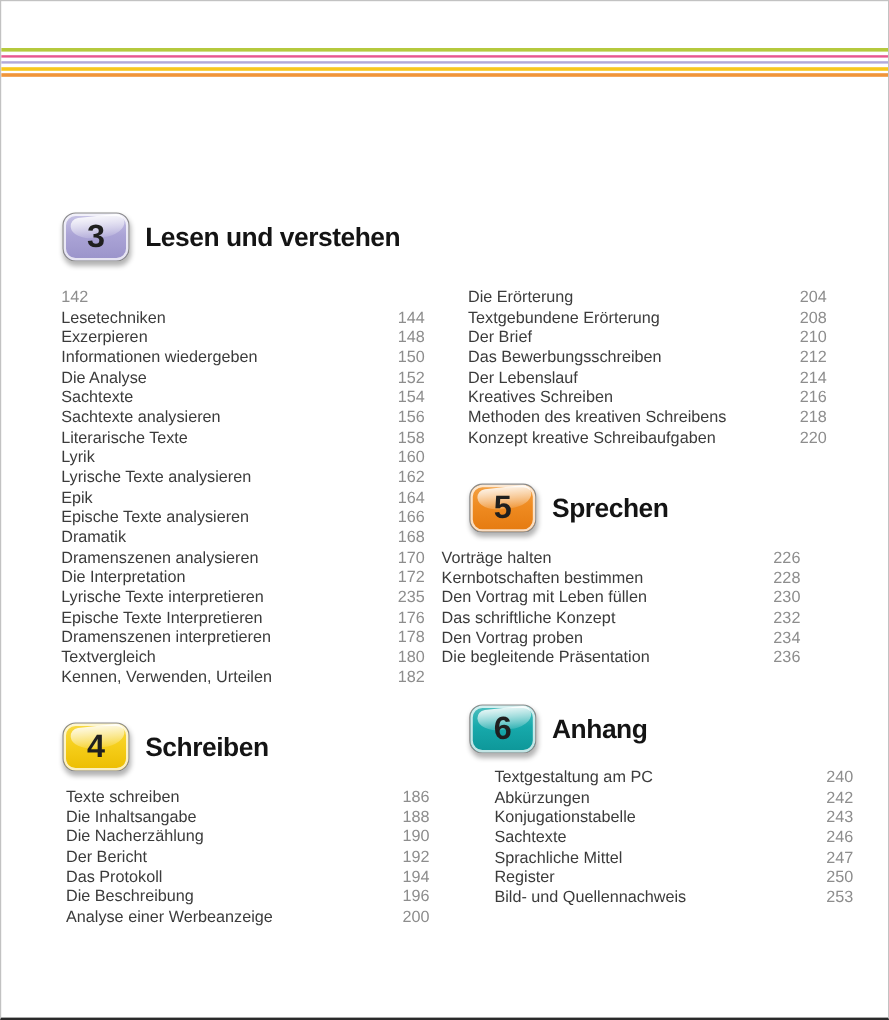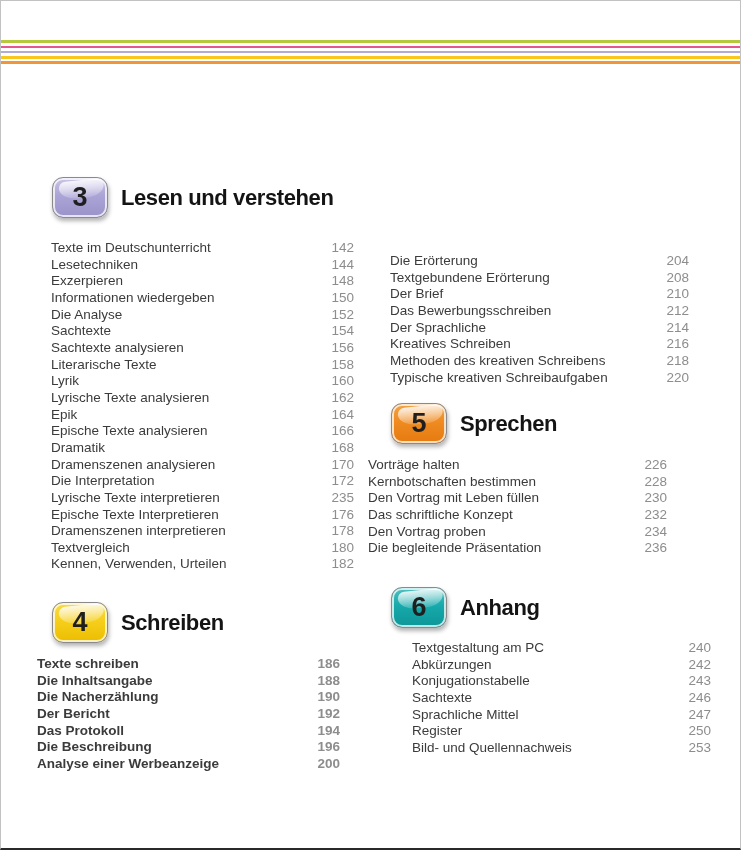--- a/index.html
+++ b/index.html
@@ -56,22 +56,22 @@
   .row {
     display: flex; justify-content: space-between; align-items: baseline;
     height: 16.66px; font-size: 13.5px; line-height: 16.66px;
   }
   .lbl { color: #3b3b3b; white-space: nowrap; }
   .pg  { color: #8d8d8d; }
 
   #s3-header { left: 51px;  top: 176px; }
   #s3-list   { left: 50px;  top: 239px; width: 303px; }
   #s4-header { left: 51px;  top: 601px; }
-  #s4-list-a { left: 36px;  top: 655px; width: 303px; font-weight: bold; }
-  #s4-list-b { left: 389px; top: 239px; width: 299px; margin-top: 13px; }
+  #s4-list-a { left: 54px;  top: 655px; width: 303px; }
+  #s4-list-b { left: 389px; top: 239px; width: 299px; }
   #s5-header { left: 390px; top: 402px; }
   #s5-list   { left: 367px; top: 456px; width: 299px; }
   #s6-header { left: 390px; top: 586px; }
   #s6-list   { left: 411px; top: 639px; width: 299px; }
 </style>
 </head>
 <body>
 
 <div id="page">
 
@@ -85,21 +85,20 @@
 
   <div class="sec-header" id="s3-header">
     <div class="badge badge-3">
       <span class="badge-num">3</span>
     </div>
     <span class="sec-title">Lesen und verstehen</span>
   </div>
 
   <div class="toc-list" id="s3-list">
     <div class="row">
-        <span class="lbl">Texte im Deutschunterricht</span>
         <span class="pg">142</span>
       </div>
     <div class="row">
         <span class="lbl">Lesetechniken</span>
         <span class="pg">144</span>
       </div>
     <div class="row">
         <span class="lbl">Exzerpieren</span>
         <span class="pg">148</span>
       </div>
@@ -222,33 +221,33 @@
       </div>
     <div class="row">
         <span class="lbl">Der Brief</span>
         <span class="pg">210</span>
       </div>
     <div class="row">
         <span class="lbl">Das Bewerbungsschreiben</span>
         <span class="pg">212</span>
       </div>
     <div class="row">
-        <span class="lbl">Der Sprachliche</span>
+        <span class="lbl">Der Lebenslauf</span>
         <span class="pg">214</span>
       </div>
     <div class="row">
         <span class="lbl">Kreatives Schreiben</span>
         <span class="pg">216</span>
       </div>
     <div class="row">
         <span class="lbl">Methoden des kreativen Schreibens</span>
         <span class="pg">218</span>
       </div>
     <div class="row">
-        <span class="lbl">Typische kreativen Schreibaufgaben</span>
+        <span class="lbl">Konzept kreative Schreibaufgaben</span>
         <span class="pg">220</span>
       </div>
   </div>
 
   <div class="sec-header" id="s5-header">
     <div class="badge badge-5">
       <span class="badge-num">5</span>
     </div>
     <span class="sec-title">Sprechen</span>
   </div>

